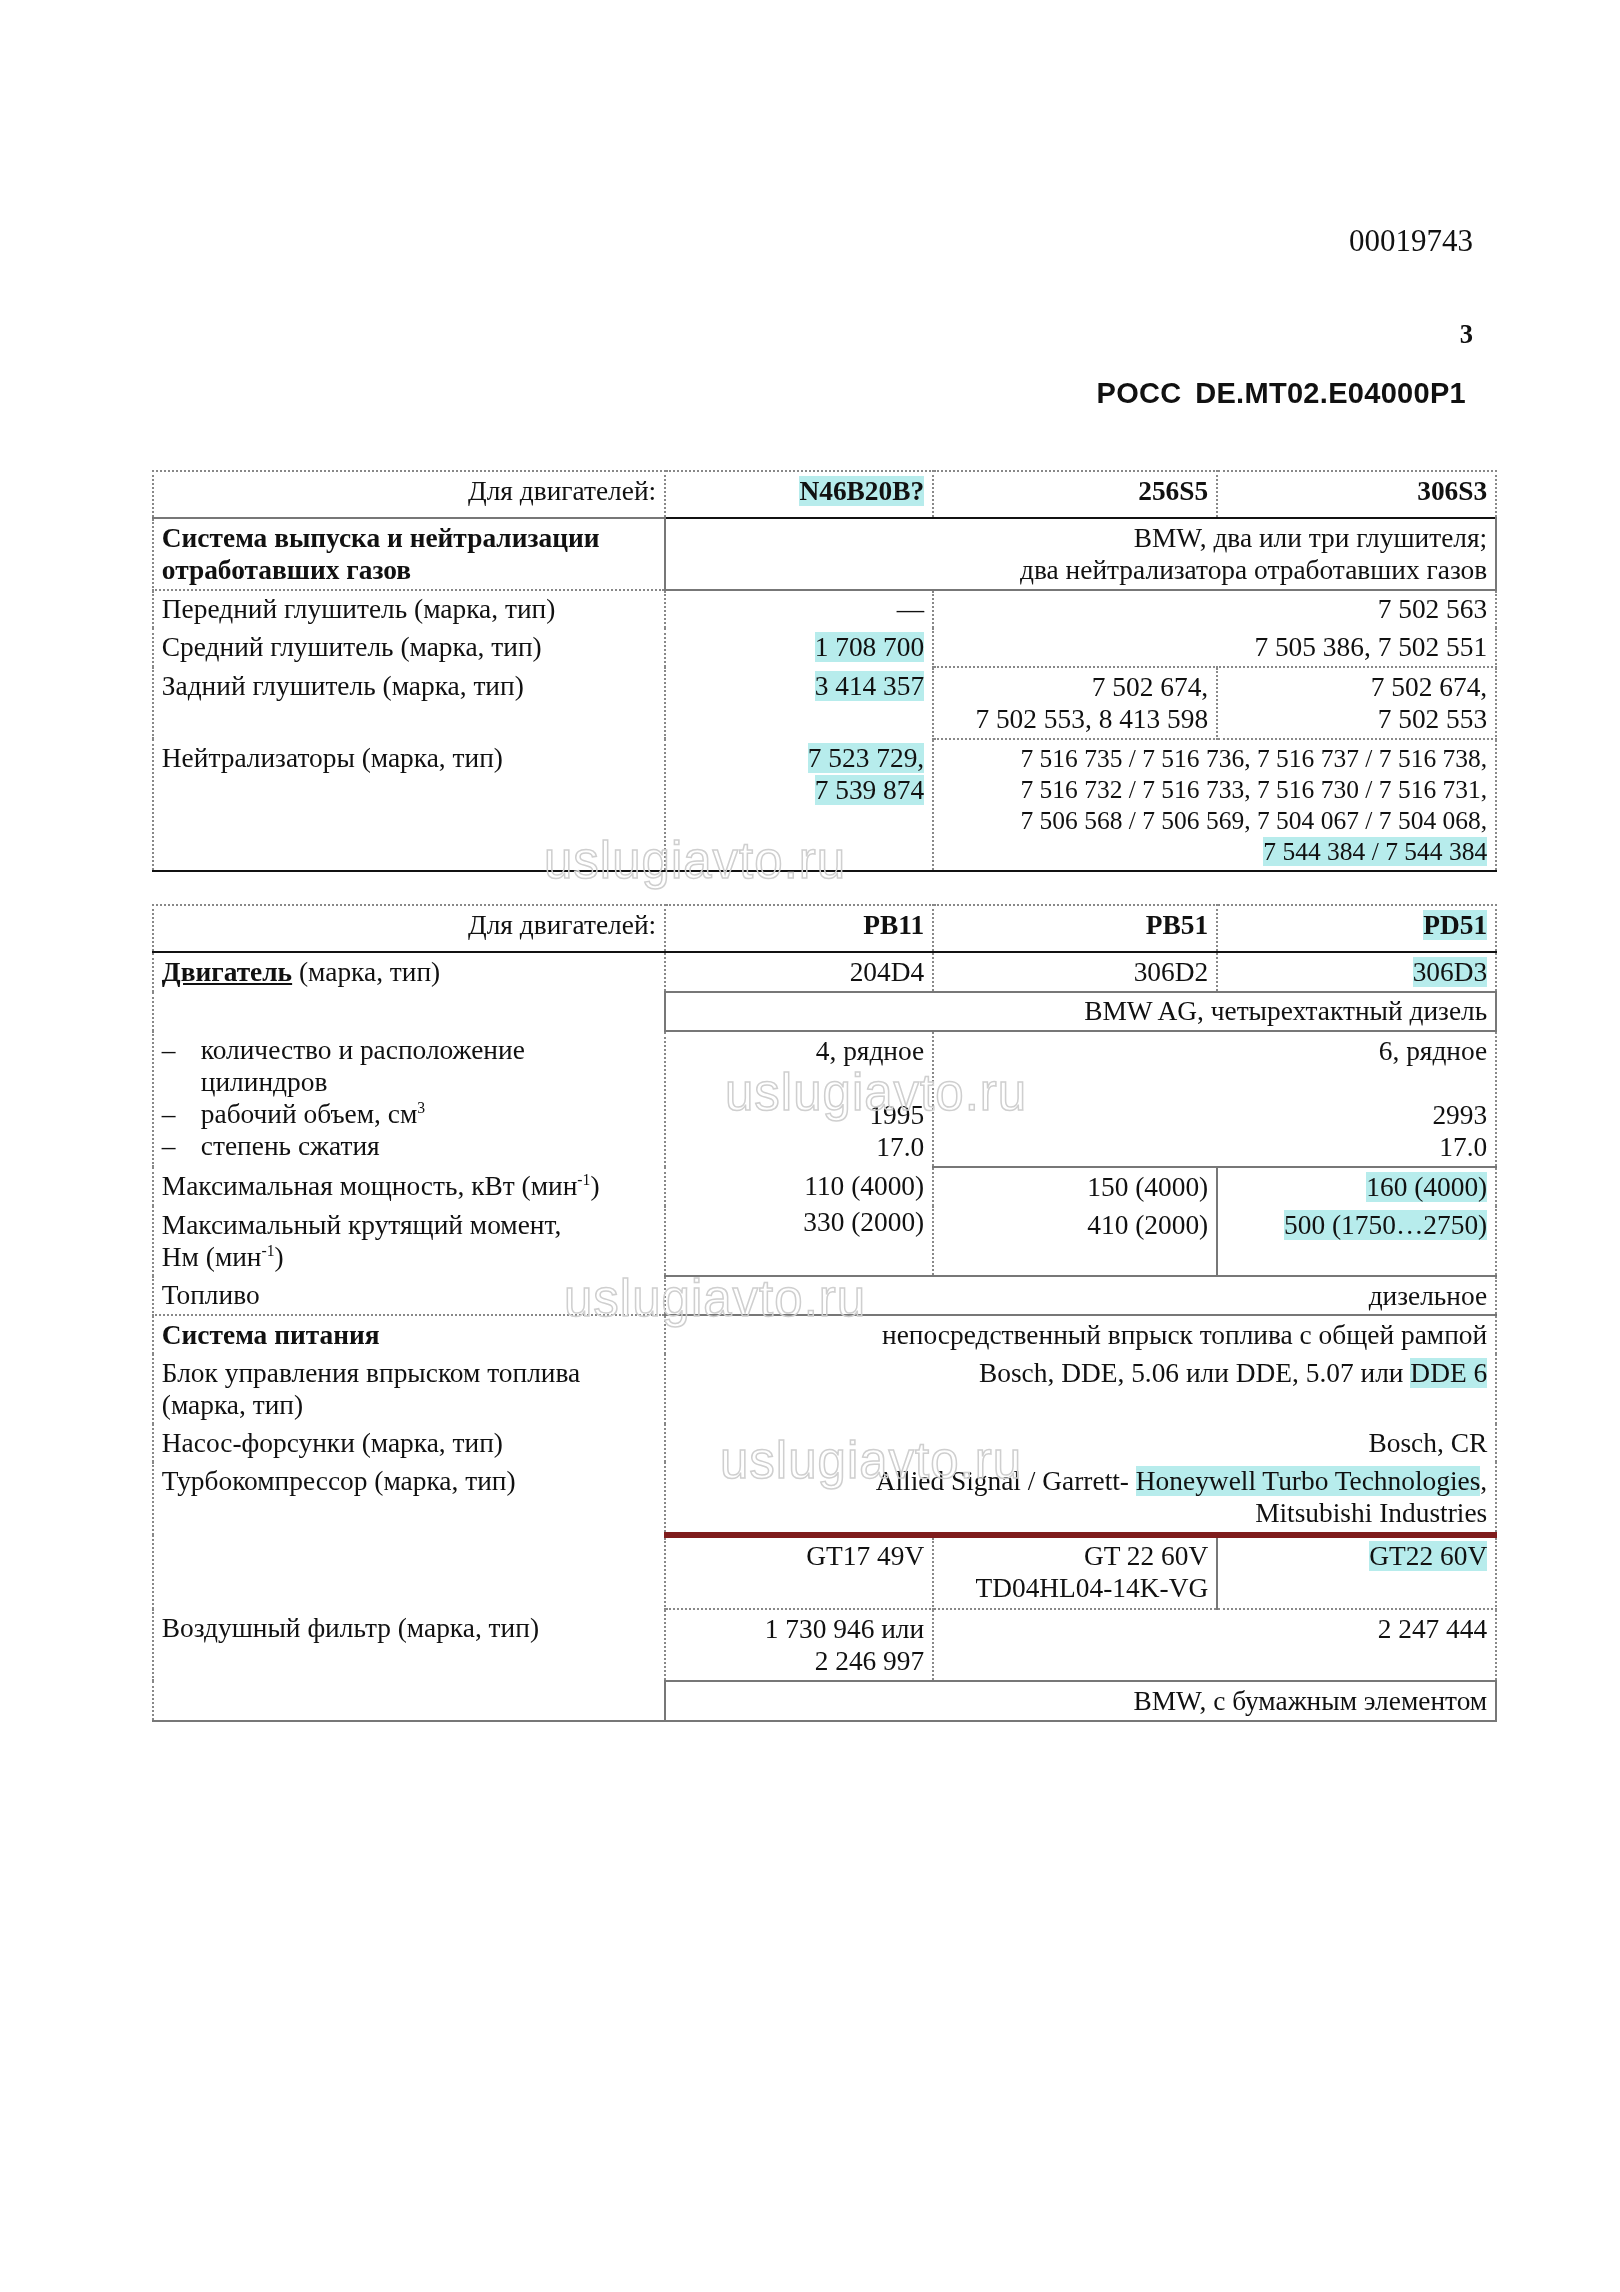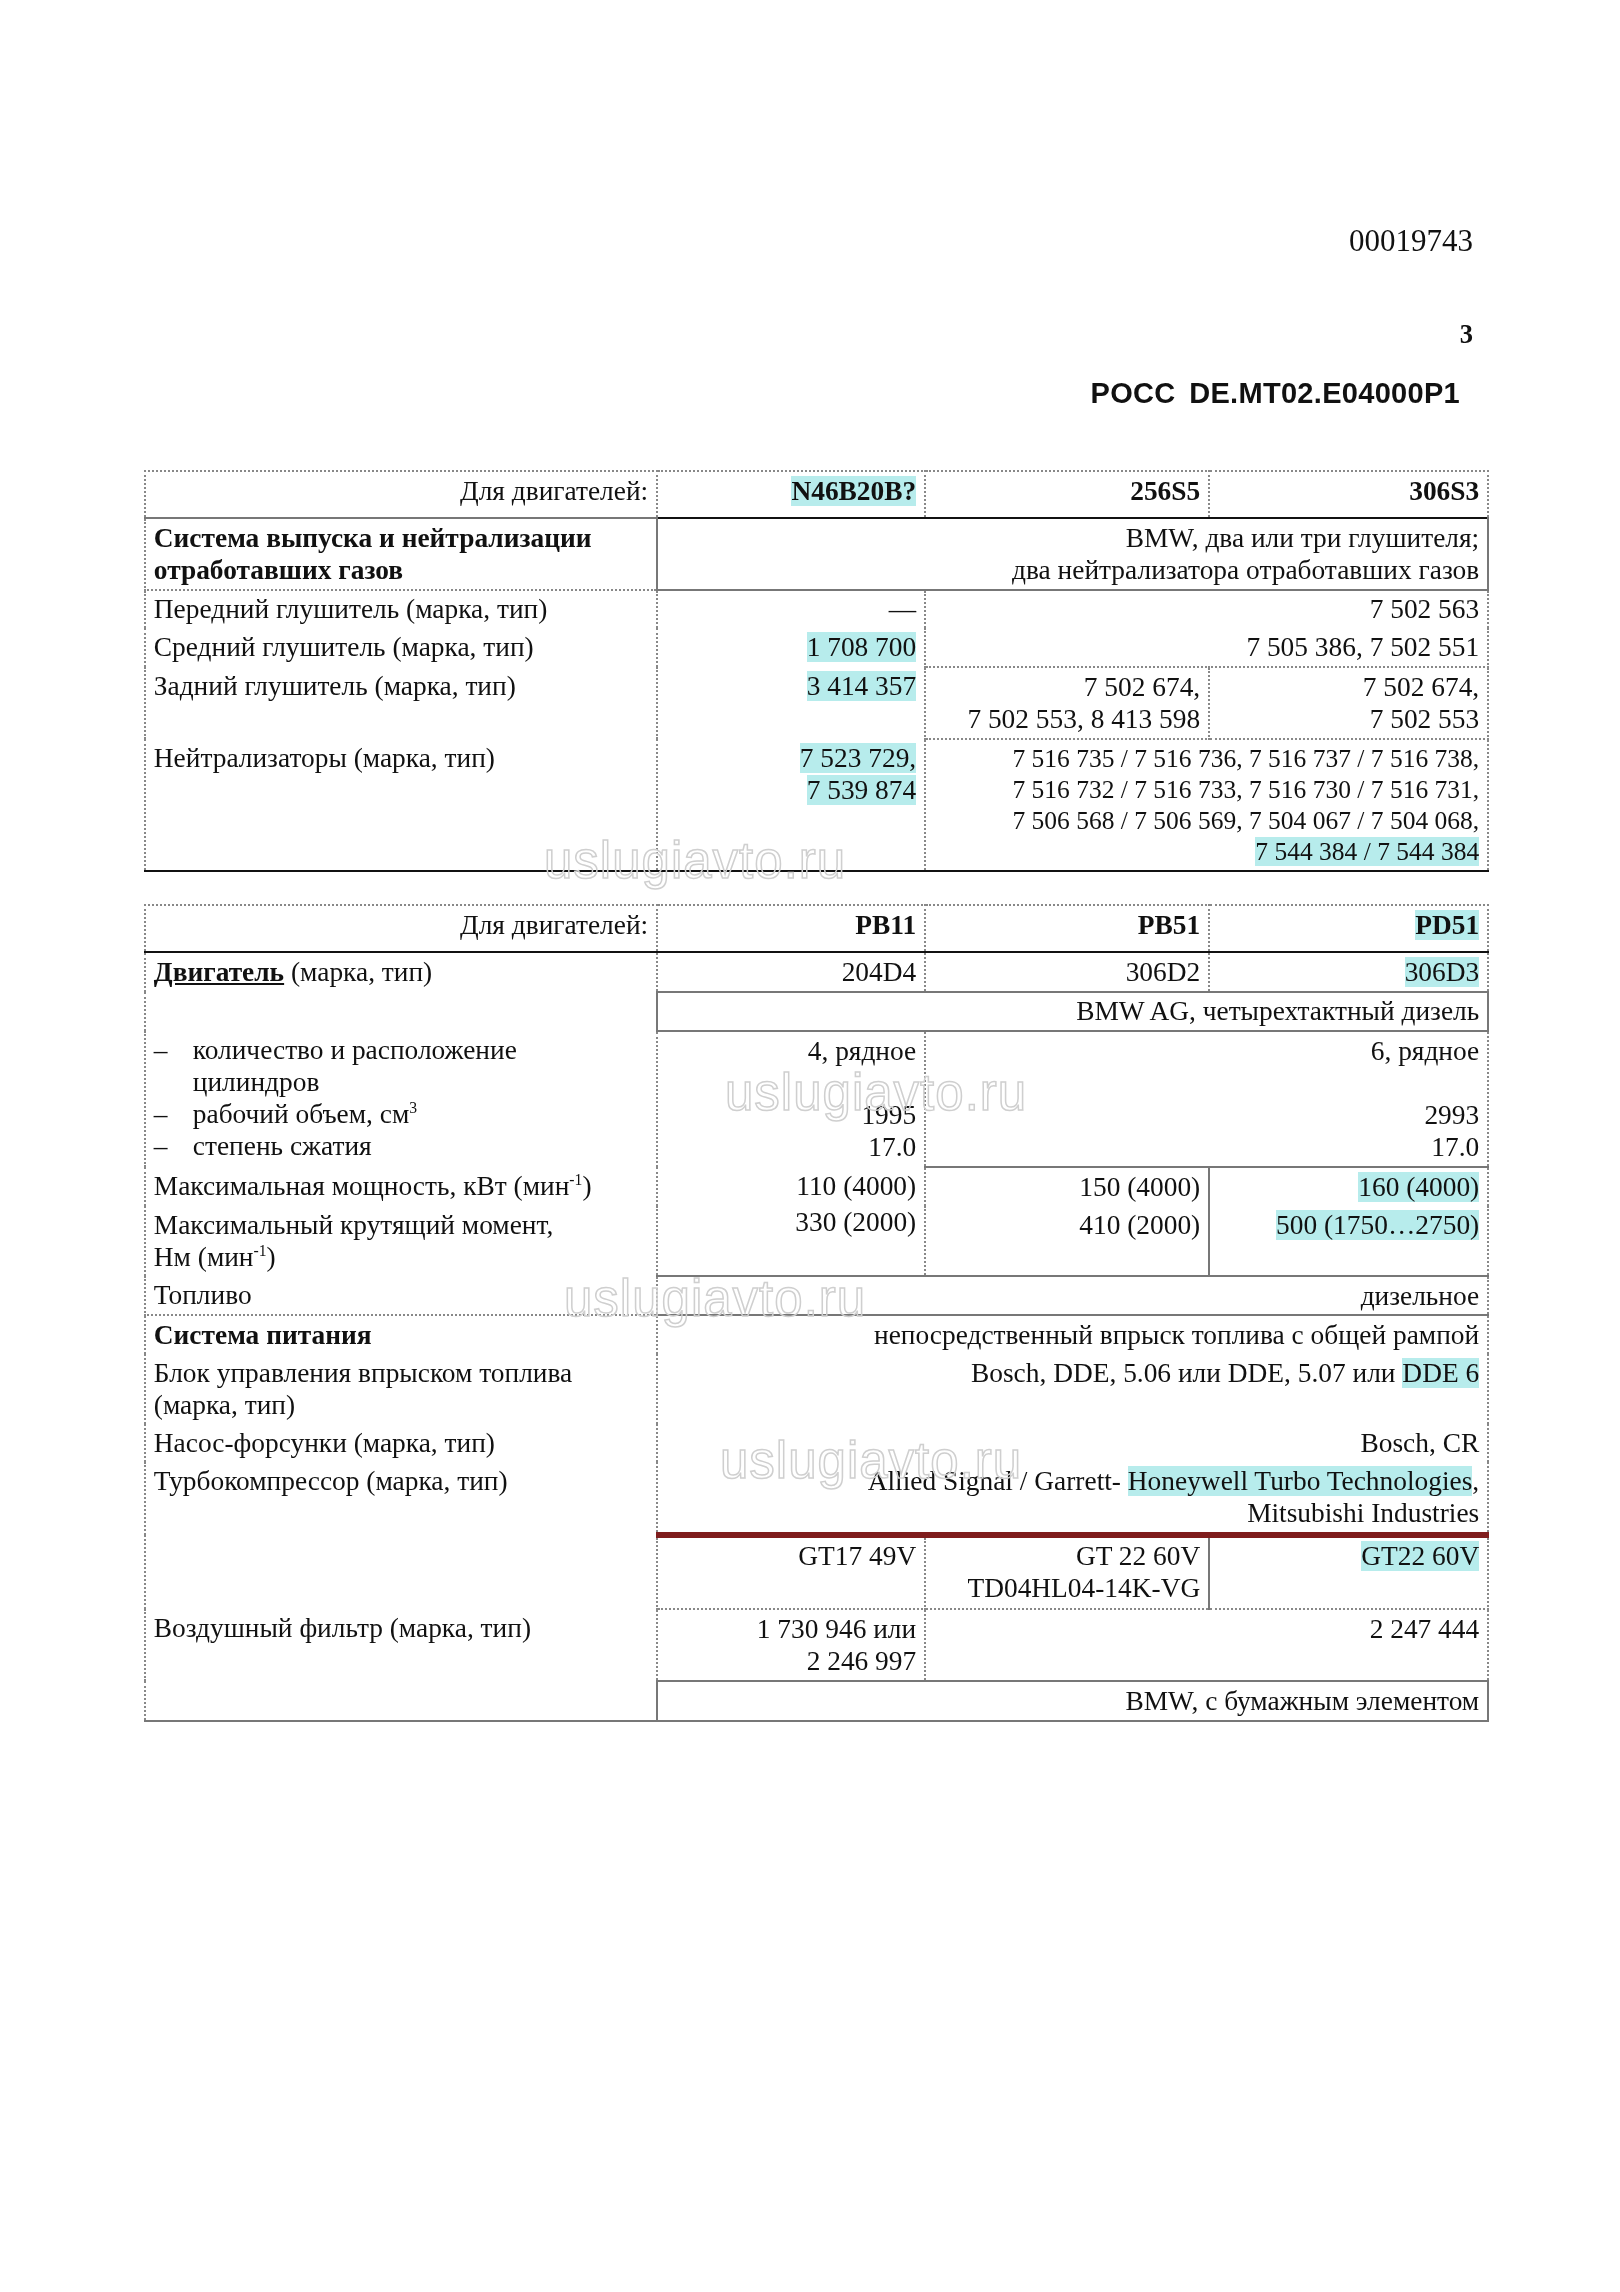--- a/index.html
+++ b/index.html
@@ -1,24 +1,24 @@
 <!DOCTYPE html>
 <html><head>
 <meta charset="utf-8">
 <style>
   html, body { margin: 0; padding: 0; background: #ffffff; }
   body { width: 1620px; height: 2293px; position: relative; overflow: hidden;
          font-family: "Liberation Serif", "DejaVu Serif", serif; color: #111; }
   .doc-number { position: absolute; right: 147px; top: 223px; font-size: 31px; }
   .page-num { position: absolute; right: 147px; top: 319px; font-size: 26.5px; font-weight: bold; }
-  .cert-code { position: absolute; right: 160px; top: 377px; font-size: 29px; font-weight: bold;
+  .cert-code { position: absolute; right: 154px; top: 377px; font-size: 29px; font-weight: bold;
                font-family: "Liberation Sans", "DejaVu Sans", sans-serif; letter-spacing: 0.3px; }
   .cert-code .sp { display: inline-block; width: 13.7px; }
 
-  table.spec { position: absolute; left: 144px; width: 1343px; border-collapse: collapse;
+  table.spec { position: absolute; left: 152px; width: 1343px; border-collapse: collapse;
                table-layout: fixed; font-size: 27.4px; line-height: 32px; }
   table.spec td { border: 2px dotted #888; padding: 2.9px 7.8px 2.9px 7.8px; vertical-align: top; }
   table.spec col.c0 { width: 512px; }
   table.spec col.c1 { width: 268px; }
   table.spec col.c2 { width: 284px; }
   table.spec col.c3 { width: 279px; }
   .t1 { top: 470px; }
   .t2 { top: 904px; }
   .hdr td { height: 39px; vertical-align: middle; }
   .hdr td.lbl { text-align: right; }

